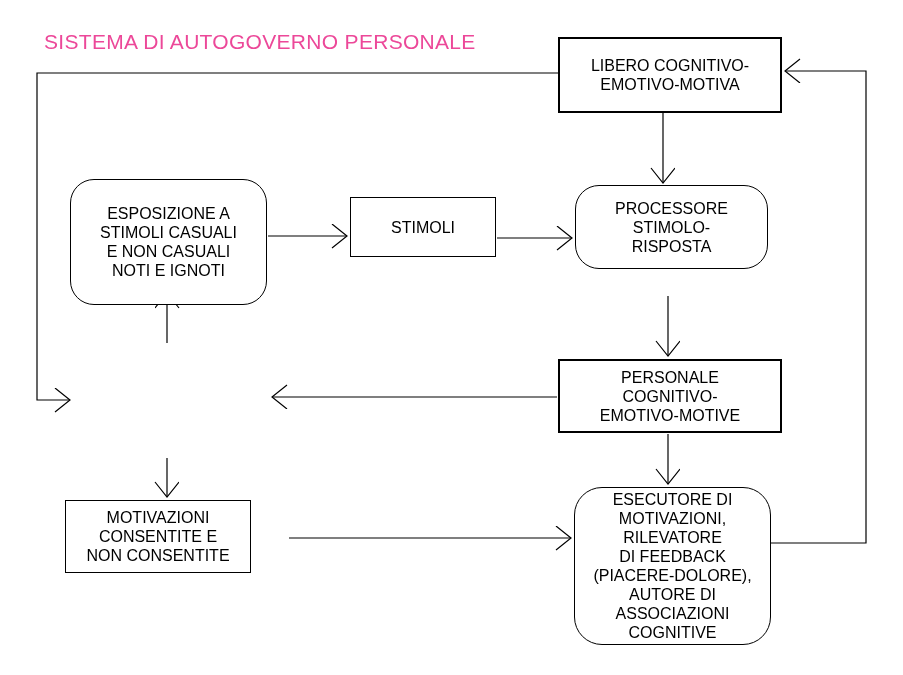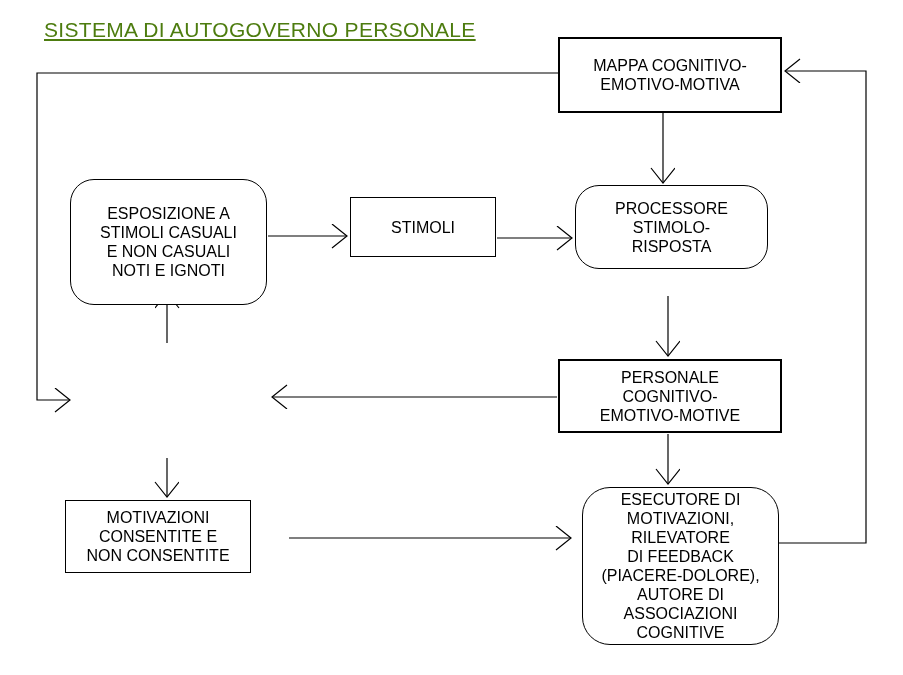--- a/index.html
+++ b/index.html
@@ -8,26 +8,25 @@
     width: 903px;
     height: 675px;
     background: #ffffff;
     font-family: "Liberation Sans", sans-serif;
     color: #000000;
     overflow: hidden;
   }
   .title {
     position: absolute;
     left: 44px;
-    top: 18px;
+    top: 30px;
     font-size: 21px;
     letter-spacing: 0.3px;
     white-space: nowrap;
-    color: #4d7c0f;
-    text-decoration: underline;
+    color: #ec4899;
   }
   svg.wires {
     position: absolute;
     left: 0; top: 0;
     width: 903px; height: 675px;
     z-index: 1;
   }
   .edge {
     stroke: #000000;
     stroke-width: 1.2;
@@ -44,21 +43,21 @@
     text-align: center;
     z-index: 2;
   }
   .node .lbl {
     white-space: pre-line;
     font-size: 16px;
     line-height: 19px;
   }
   .node.rect-bold { border-width: 2px; }
   .node.rounded { border-radius: 24px; }
-  .node.rounded-big { border-radius: 28px; margin-left: 8px; }
+  .node.rounded-big { border-radius: 28px; }
   .node.emphasis {
     border-width: 6px;
     border-radius: 26px;
   }
 </style>
 </head>
 <body>
 
 <div class="canvas">
 
@@ -78,21 +77,21 @@
     <line class="edge" x1="668" y1="296" x2="668" y2="356" marker-end="url(#arrowhead)"></line>
     <line class="edge" x1="557" y1="397" x2="272" y2="397" marker-end="url(#arrowhead)"></line>
     <line class="edge" x1="668" y1="434" x2="668" y2="484" marker-end="url(#arrowhead)"></line>
     <line class="edge" x1="167" y1="343" x2="167" y2="293" marker-end="url(#arrowhead)"></line>
     <line class="edge" x1="167" y1="458" x2="167" y2="497" marker-end="url(#arrowhead)"></line>
     <line class="edge" x1="289" y1="538" x2="571" y2="538" marker-end="url(#arrowhead)"></line>
     <polyline class="edge" points="771,543 866,543 866,71 785,71" marker-end="url(#arrowhead)"></polyline>
   </svg>
 
   <div class="node rect-bold" style="left:558px;top:37px;width:224px;height:76px">
-    <span class="lbl">MAPPA COGNITIVO-
+    <span class="lbl">LIBERO COGNITIVO-
 EMOTIVO-MOTIVA</span>
   </div>
 
   <div class="node rounded" style="left:70px;top:179px;width:197px;height:126px">
     <span class="lbl">ESPOSIZIONE A
 STIMOLI CASUALI
 E NON CASUALI
 NOTI E IGNOTI</span>
   </div>
 

